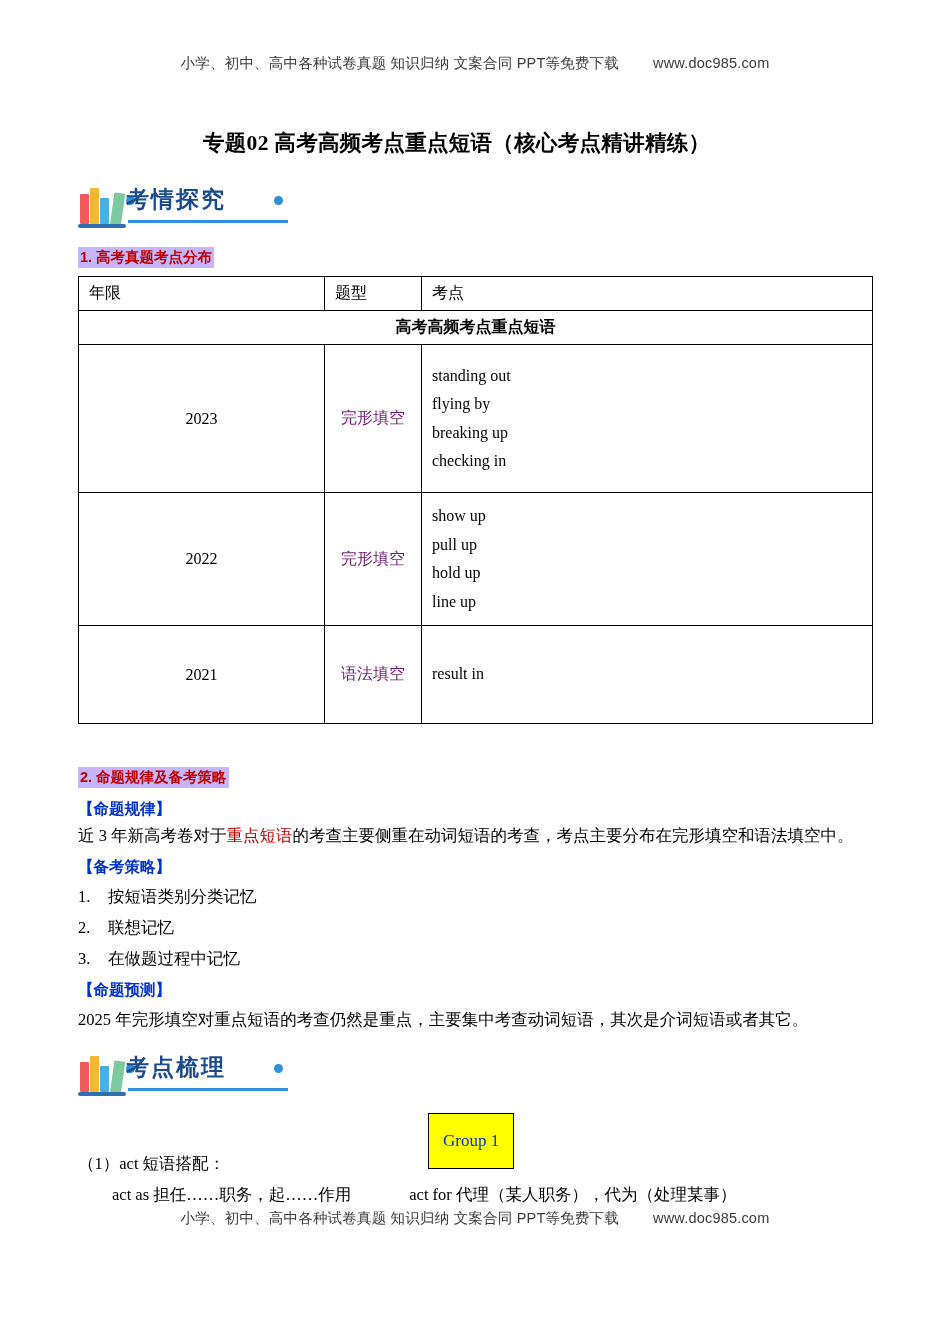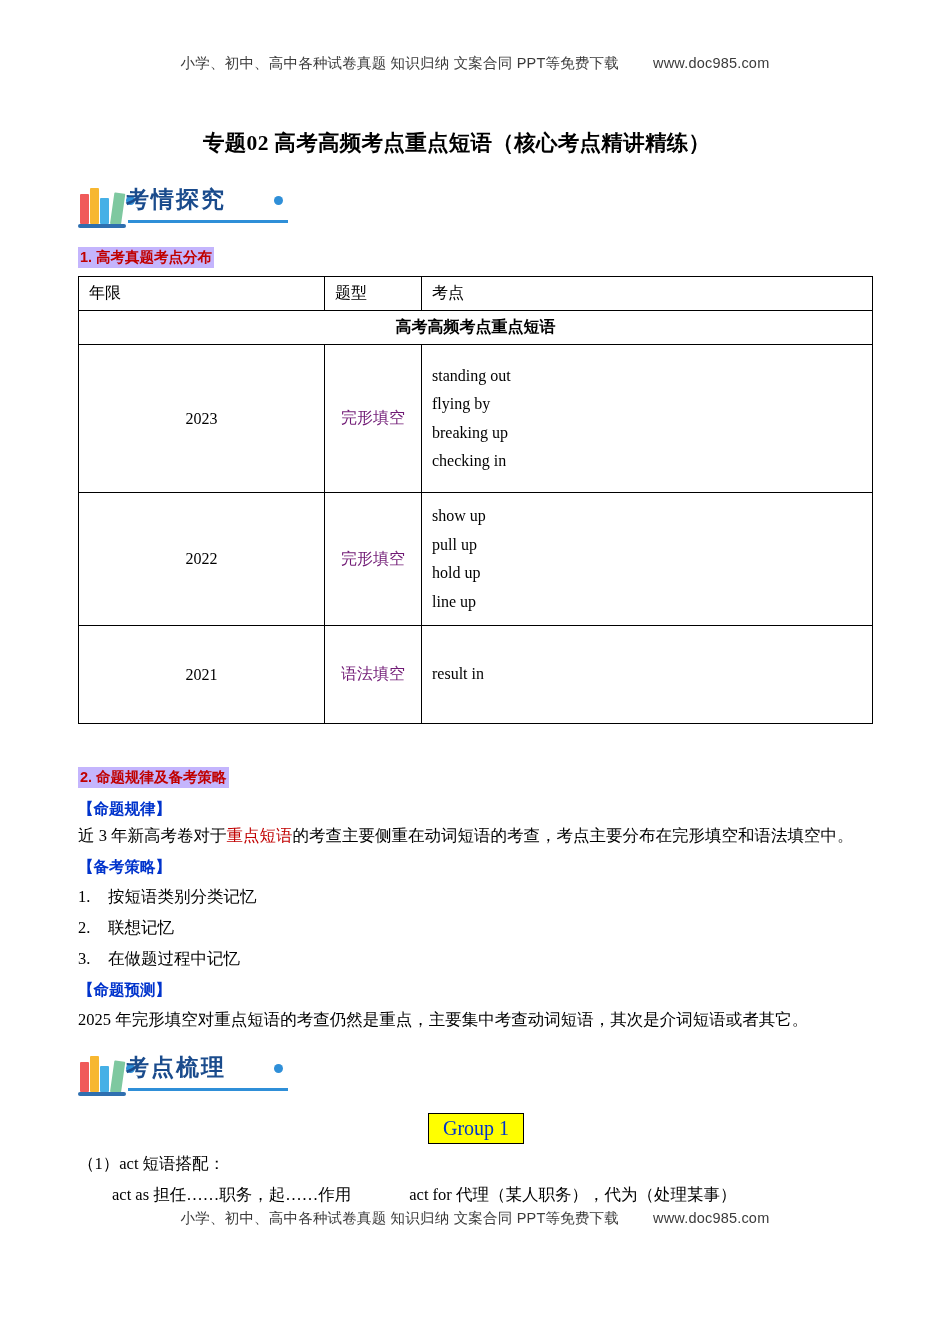--- a/index.html
+++ b/index.html
@@ -191,23 +191,23 @@
   .red-inline { color: #c00000; }
   .listnum { display: inline-block; width: 30px; }
 
   
   .group-badge {
     position: absolute;
     left: 428px;
     top: 1113px;
     background: #ffff00;
     border: 1px solid #000;
-    padding: 3px 14px;
-    font-family: "Liberation Serif", serif;
-    font-size: 20px;
+    padding: 17px 14px;
+    font-family: "Liberation Serif", serif;
+    font-size: 17px;
     color: #0033cc;
     white-space: nowrap;
   }
 </style>
 </head>
 <body>
 
 <div class="page">
 
   <div class="watermark header-wm">

